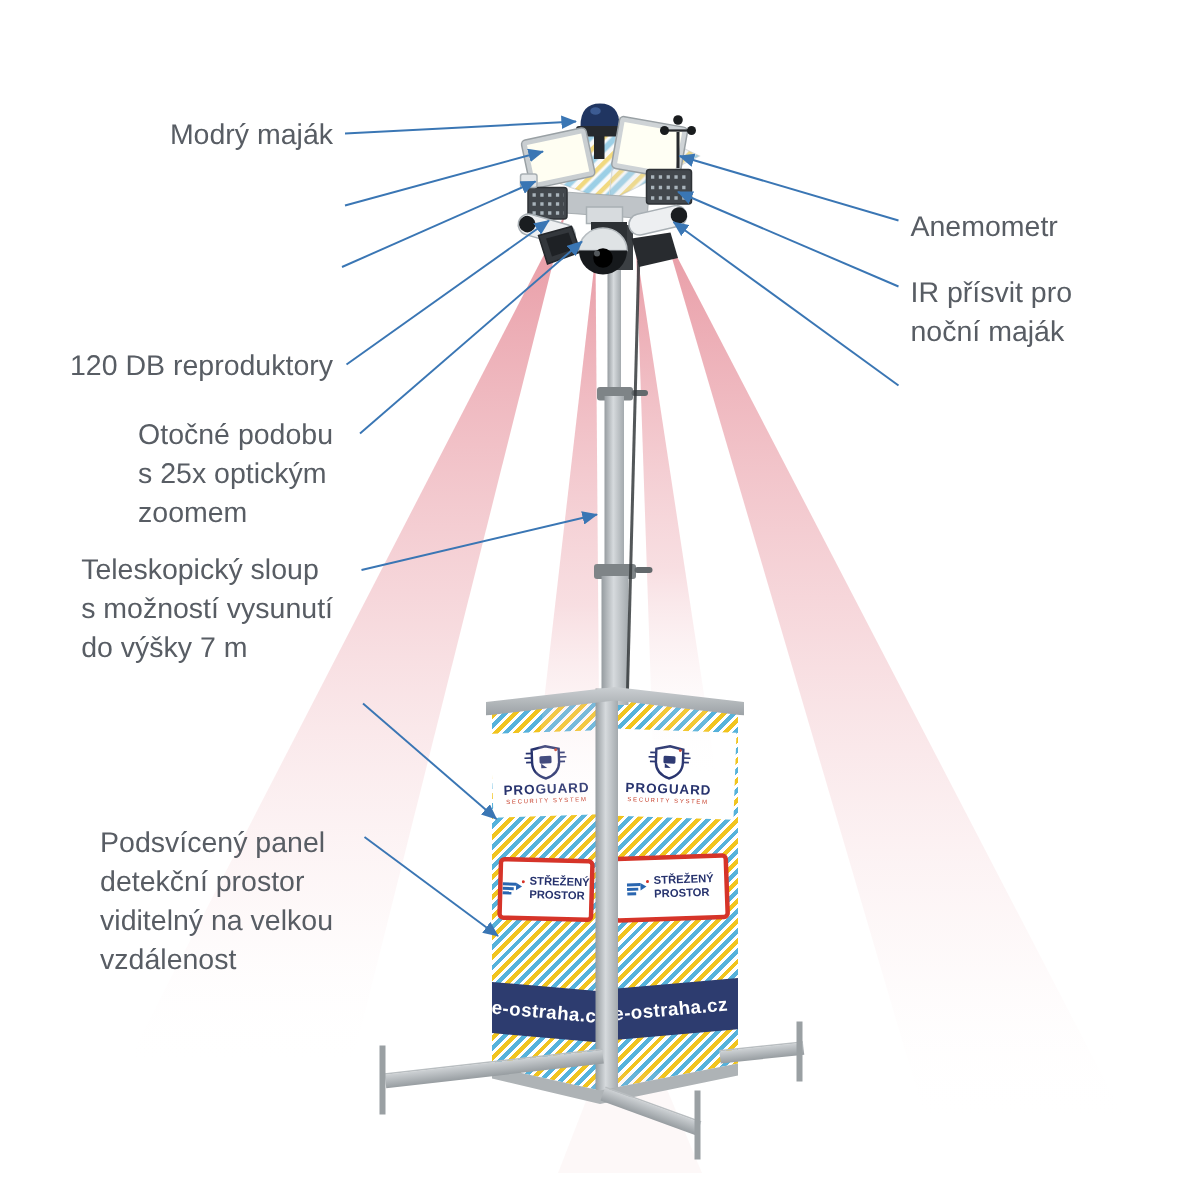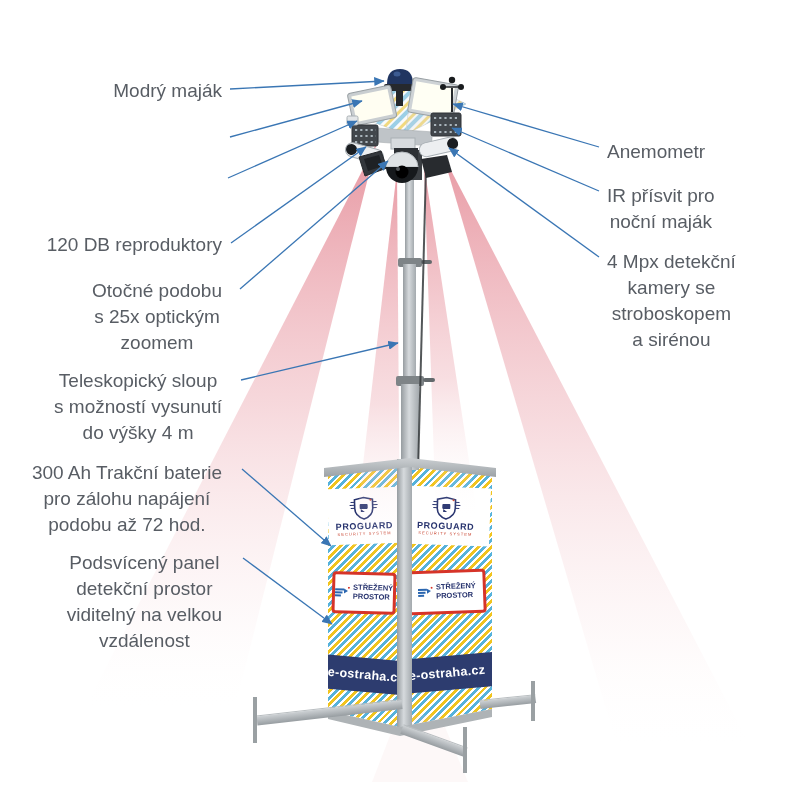--- a/index.html
+++ b/index.html
@@ -3,22 +3,22 @@
 <meta charset="utf-8">
 <style>
   html,body{margin:0;padding:0;background:#fff;}
   .stage{position:relative;width:800px;height:800px;background:#fff;overflow:hidden;
          font-family:"Liberation Sans","DejaVu Sans",sans-serif;}
   .abs{position:absolute;}
   svg.layer{position:absolute;left:0;top:0;overflow:visible;}
 
   
   .lbl{position:absolute;font-size:19px;line-height:26px;color:#585d64;white-space:pre-line;z-index:7;}
-  .lbl.left{right:578px;text-align:center;}
-  .lbl.right{left:607px;text-align:center;}
+  .lbl.left{right:578px;text-align:left;}
+  .lbl.right{left:607px;text-align:left;}
 
   
   .metal-v{background:linear-gradient(90deg,#969ca0,#d6dadd 45%,#a4aaae);}
   .metal-h{background:linear-gradient(#cdd1d4,#979da1);border-top:1px solid #b9bec1;}
 
   
   .mast{z-index:2;}
   .collar{background:#7e8487;border-radius:2px;z-index:2;}
   .handle{background:#63696c;border-radius:2px;z-index:2;}
   .cable{background:#35393c;opacity:.85;z-index:2;}
@@ -255,29 +255,22 @@
     </g>
   </svg>
 
   <div class="lbl left" style="top:78px">Modrý maják</div>
   <div class="lbl left" style="top:232px">120 DB reproduktory</div>
   <div class="lbl left" style="top:278px">Otočné podobu
 s 25x optickým
 zoomem</div>
   <div class="lbl left" style="top:368px">Teleskopický sloup
 s možností vysunutí
-do výšky 4 m</div>
-  <div class="lbl left" style="top:460px">300 Ah Trakční baterie
-pro zálohu napájení
-podobu až 72 hod.</div>
+do výšky 7 m</div>
   <div class="lbl left" style="top:550px">Podsvícený panel
 detekční prostor
 viditelný na velkou
 vzdálenost</div>
   <div class="lbl right" style="top:139px">Anemometr</div>
   <div class="lbl right" style="top:183px">IR přísvit pro
 noční maják</div>
-  <div class="lbl right" style="top:249px">4 Mpx detekční
-kamery se
-stroboskopem
-a sirénou</div>
 
 </div>
 
 </body></html>

